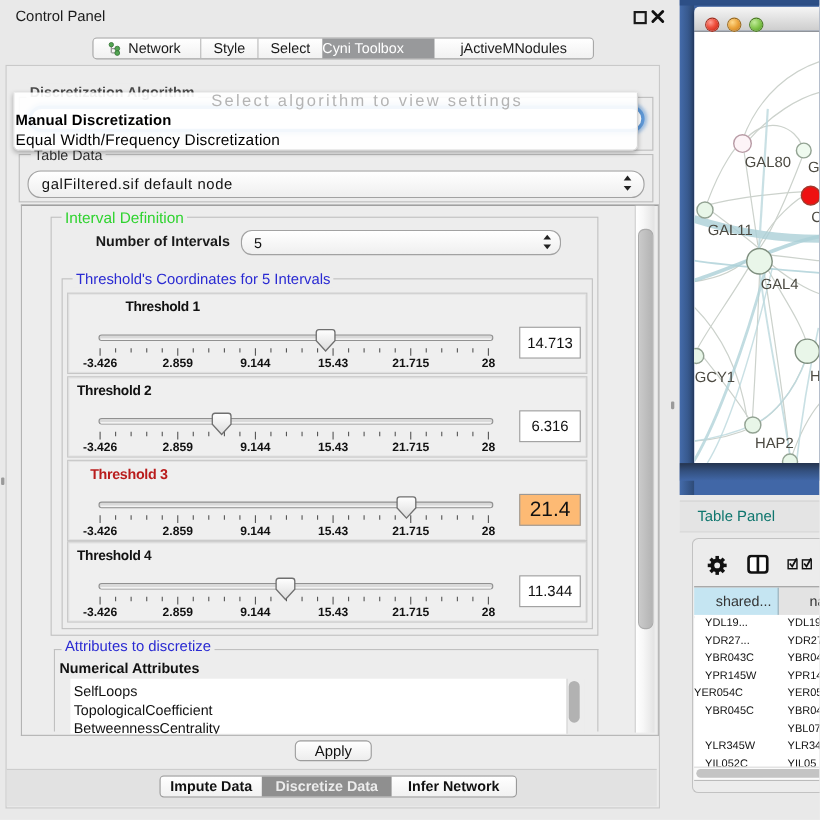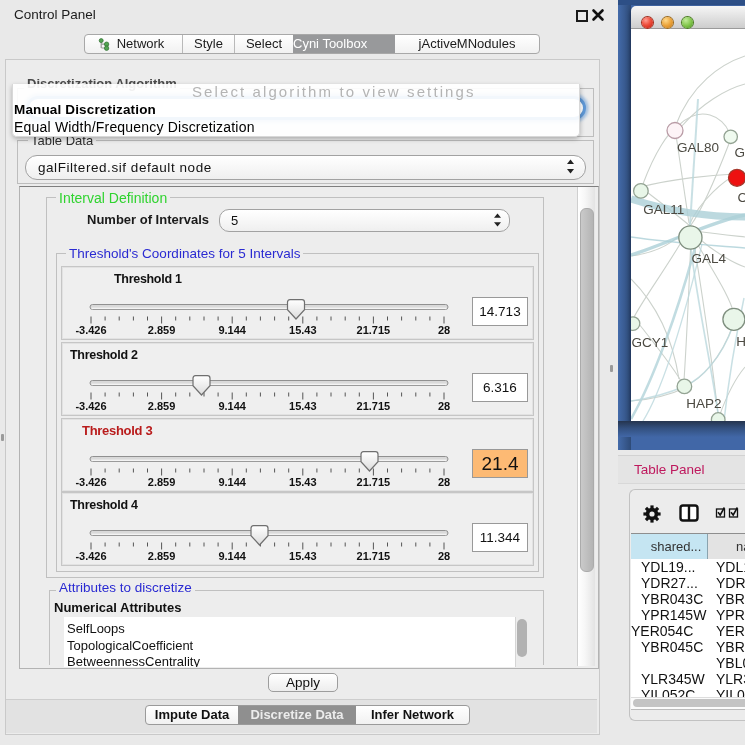--- a/index.html
+++ b/index.html
@@ -230,21 +230,21 @@
  <text x="12.3" y="184.5">GAL11</text>
  <text x="60.5" y="234">GAL4</text>
  <text x="0.5" y="318">GCY1</text>
  <text x="105.3" y="317">H</text>
  <text x="55.3" y="378.5">HAP2</text>
 </g>
 </svg>
 </div>
 <div class="abs" style="left:618px;top:421px;width:127px;height:16px;background:linear-gradient(#25344e,#33507f 45%,#4167a7);"></div>
 <div class="abs" style="left:618px;top:455px;width:127px;height:27px;background:#e4e4e4;border-top:1px solid #d2d2d2;border-bottom:1px solid #d8d8d8;"></div>
-<div class="txt" style="left:634px;top:461.5px;font-size:13.5px;color:#be185d;">Table Panel</div>
+<div class="txt" style="left:634px;top:461.5px;font-size:13.5px;color:#0f766e;">Table Panel</div>
 <div class="abs" style="left:629px;top:489px;width:116px;height:230px;background:#ececec;border:1px solid #c2c2c2;border-right:none;border-radius:6px 0 0 6px;"></div>
 <svg class="abs" style="left:642px;top:504px" width="103" height="20" viewBox="0 0 103 20">
 <g fill="#111">
  <g transform="translate(10,10)">
   <circle r="6.2"></circle>
   <g>
           <rect x="-1.6" y="-8.6" width="3.2" height="4" transform="rotate(0)"></rect>
           <rect x="-1.6" y="-8.6" width="3.2" height="4" transform="rotate(45)"></rect>
           <rect x="-1.6" y="-8.6" width="3.2" height="4" transform="rotate(90)"></rect>
           <rect x="-1.6" y="-8.6" width="3.2" height="4" transform="rotate(135)"></rect>
@@ -264,21 +264,21 @@
  <rect x="74.5" y="5" width="8" height="8"></rect>
  <path d="M76,8.3 l2.2,2.7 l4.2,-7.5" stroke-width="1.6"></path>
  <rect x="87.5" y="5" width="8" height="8"></rect>
  <path d="M89,8.3 l2.2,2.7 l4.2,-7.5" stroke-width="1.6"></path>
 </g>
 </svg>
 <div class="abs" style="left:631px;top:533px;width:114px;height:26px;border-top:1px solid #8e8e8e;border-bottom:2px solid #6f6f6f;overflow:hidden;">
     <div style="position:absolute;left:0;top:0;width:76px;height:26px;background:#c5e5f2;border-right:1px solid #8aa3ae;font-size:13px;color:#333;text-align:center;text-indent:14px;line-height:25px;">shared...</div>
     <div style="position:absolute;left:77px;top:0;width:37px;height:26px;background:#e3e3e3;font-size:13px;color:#333;line-height:25px;padding-left:28px;">na</div>
   </div>
-<div class="abs" style="left:631px;top:559px;width:114px;height:138px;background:#fff;overflow:hidden;font-size:14px;color:#111;">
+<div class="abs" style="left:631px;top:559px;width:114px;height:138px;background:#fff;overflow:hidden;font-size:10px;color:#111;">
 <div style="position:absolute;left:10px;top:0px;line-height:16px;white-space:nowrap;">YDL19...</div>
 <div style="position:absolute;left:85px;top:0px;line-height:16px;white-space:nowrap;">YDL19</div>
 <div style="position:absolute;left:10px;top:16px;line-height:16px;white-space:nowrap;">YDR27...</div>
 <div style="position:absolute;left:85px;top:16px;line-height:16px;white-space:nowrap;">YDR27</div>
 <div style="position:absolute;left:10px;top:32px;line-height:16px;white-space:nowrap;">YBR043C</div>
 <div style="position:absolute;left:85px;top:32px;line-height:16px;white-space:nowrap;">YBR04</div>
 <div style="position:absolute;left:10px;top:48px;line-height:16px;white-space:nowrap;">YPR145W</div>
 <div style="position:absolute;left:85px;top:48px;line-height:16px;white-space:nowrap;">YPR14</div>
 <div style="position:absolute;left:0;top:64px;line-height:16px;white-space:nowrap;">YER054C</div>
 <div style="position:absolute;left:85px;top:64px;line-height:16px;white-space:nowrap;">YER05</div>

